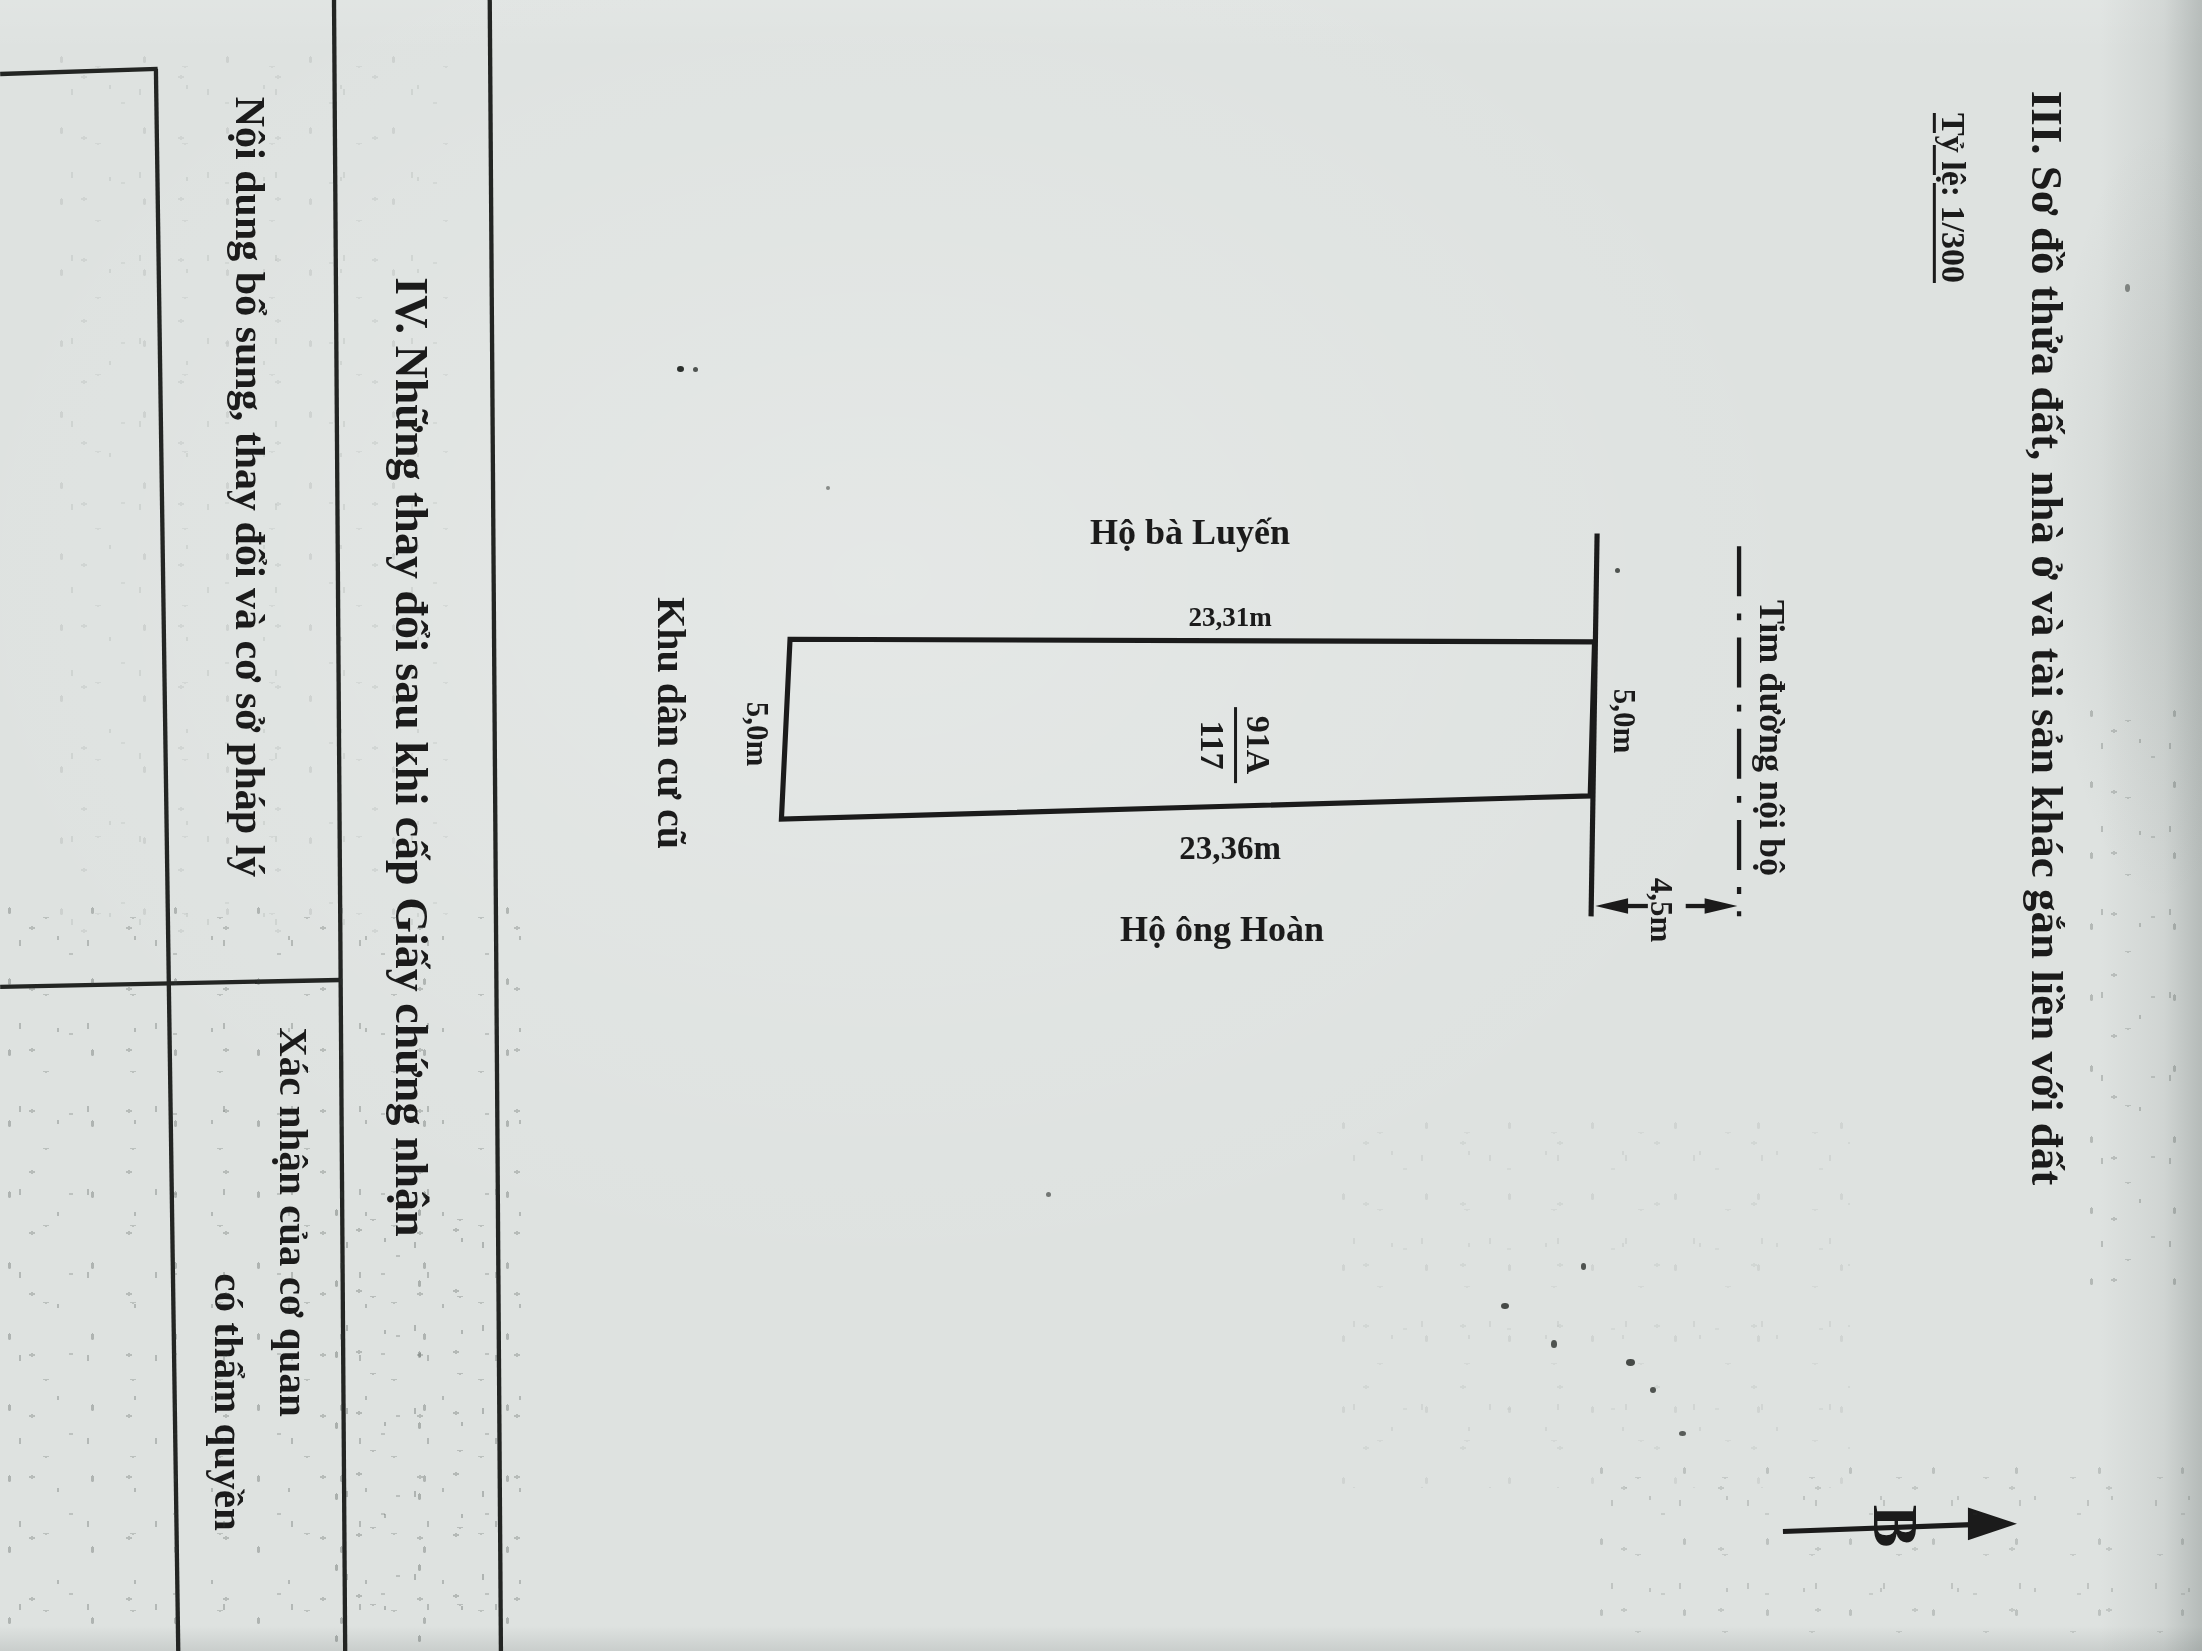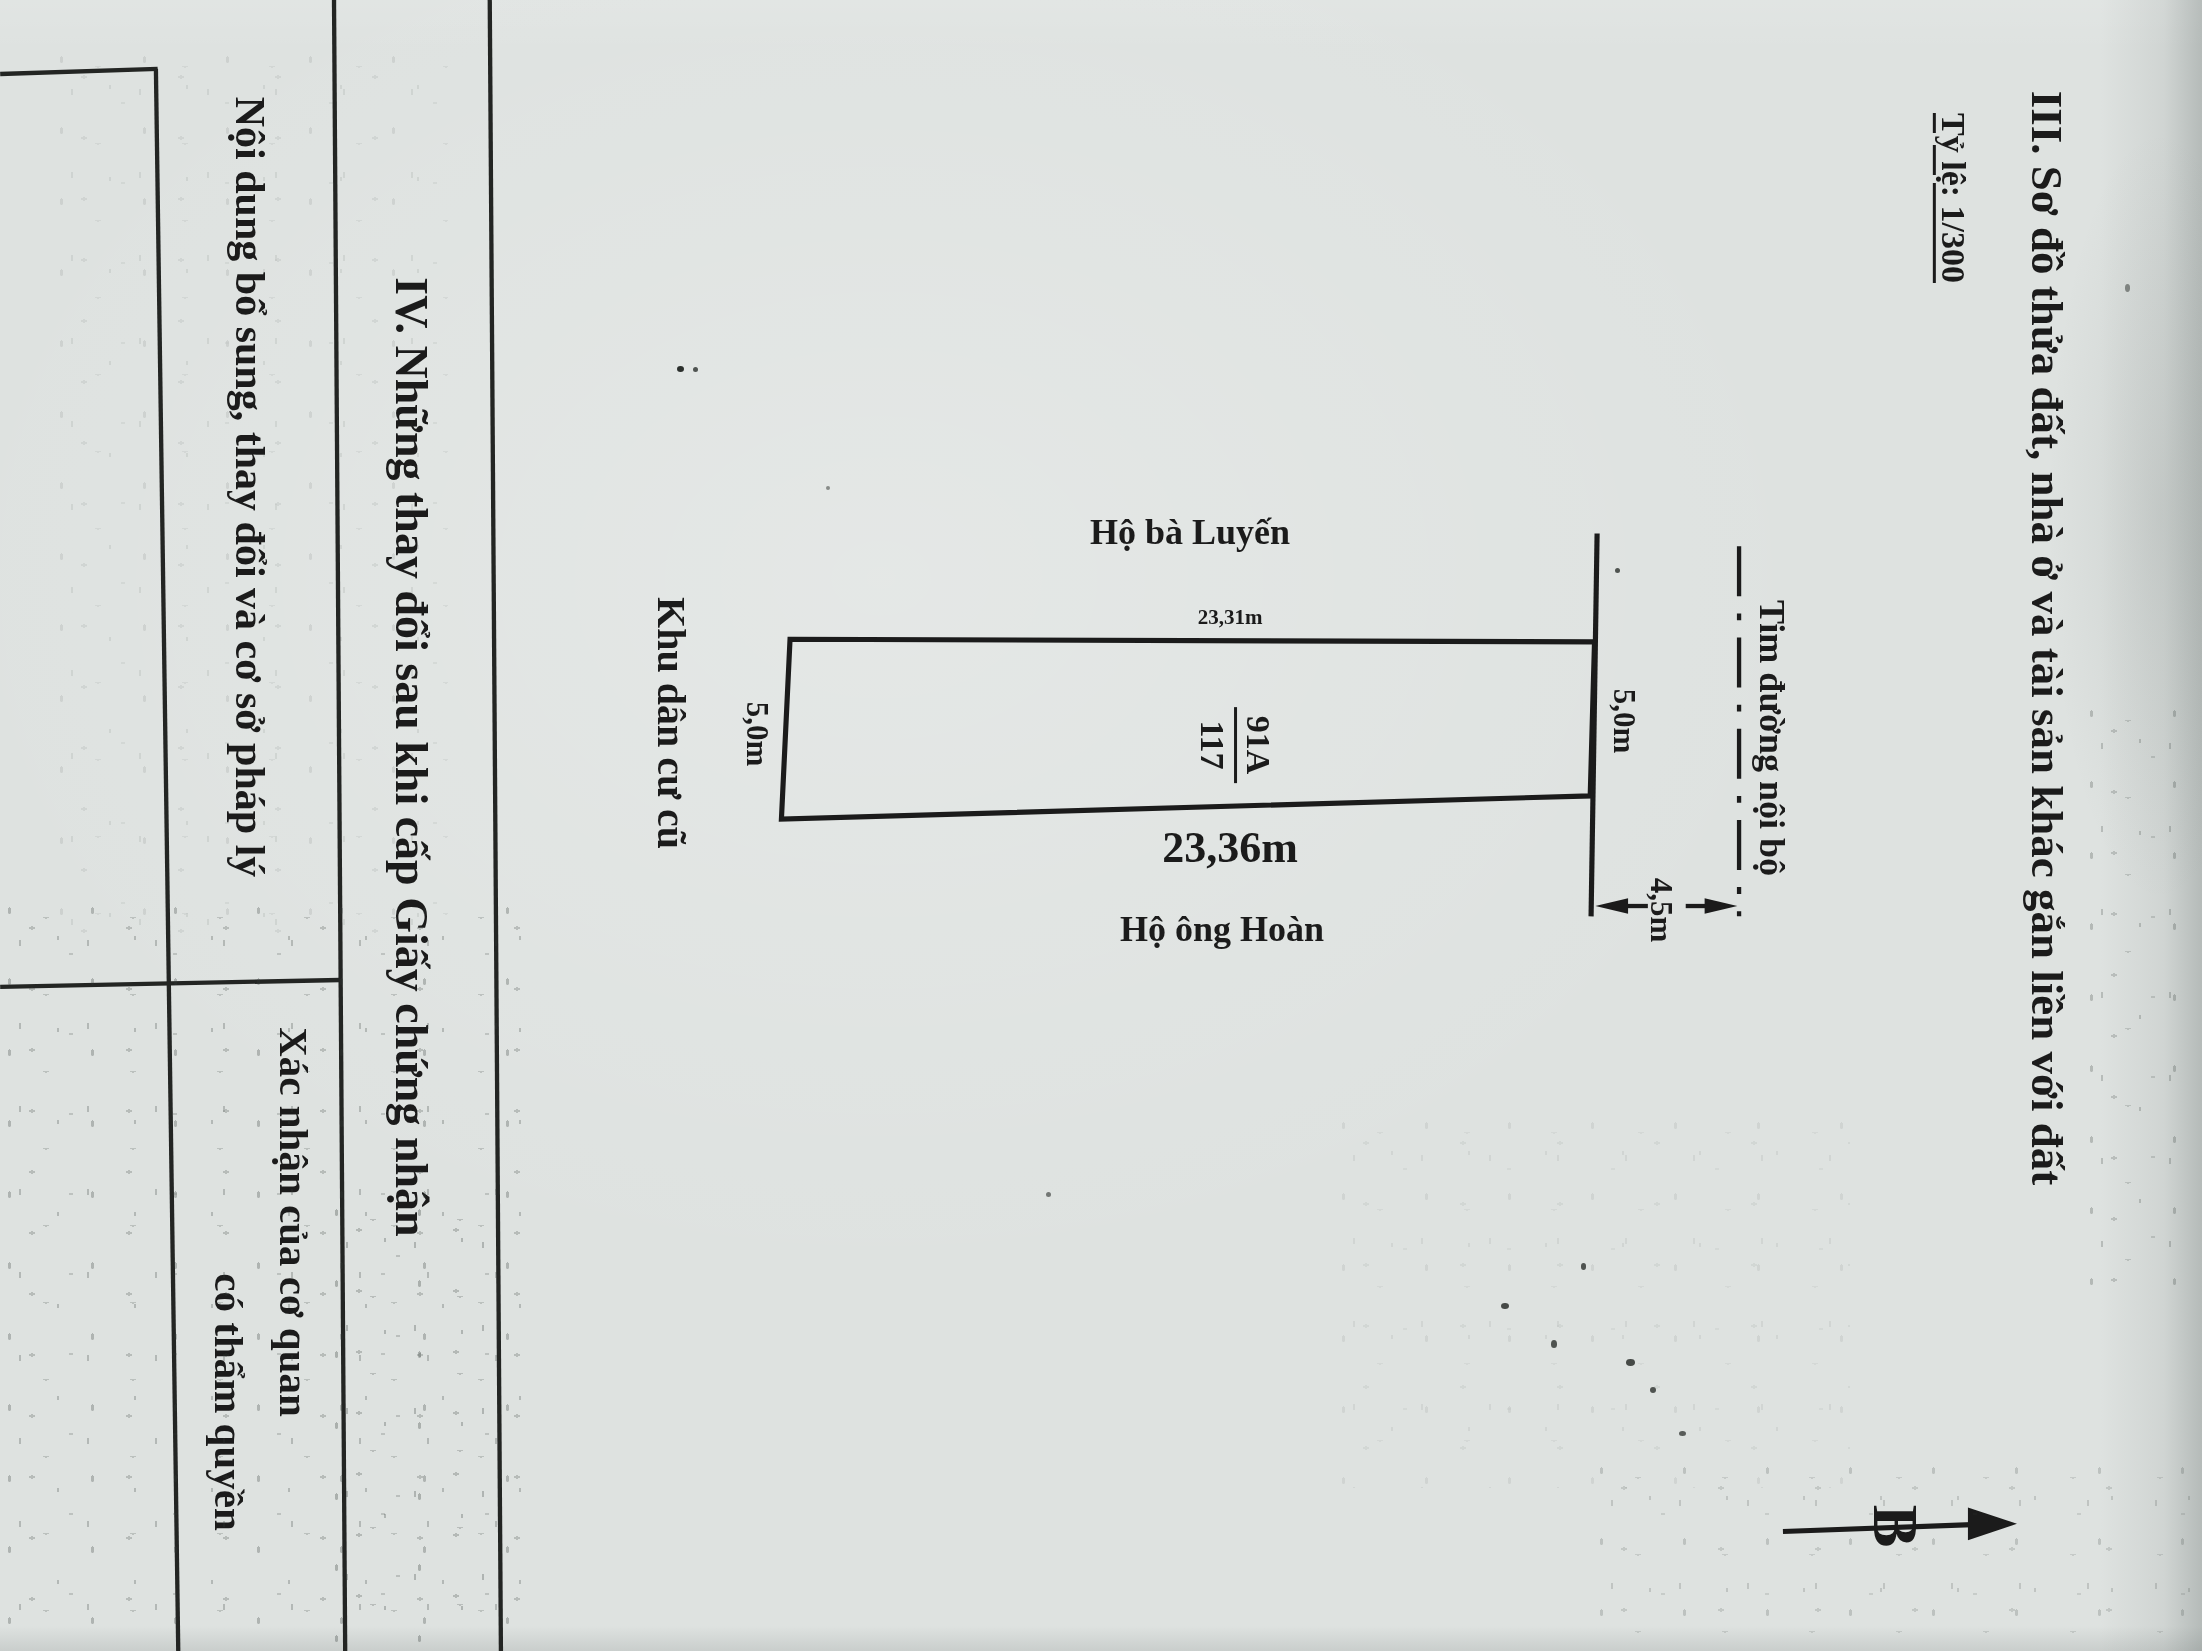--- a/index.html
+++ b/index.html
@@ -60,22 +60,22 @@
 
     <line x1="2072" y1="1780" x2="2292" y2="1772" stroke="#1b1b1b" stroke-width="6"></line>
     <polygon points="2344,1771 2287,1752 2287,1790" fill="#1b1b1b"></polygon>
   </svg>
 
   <div class="lbl rot" style="left:2046px;top:638px;font-size:45px;">III. Sơ đồ thửa đất, nhà ở và tài sản khác gắn liền với đất</div>
 
   <div class="lbl rot ul" style="left:1953px;top:198px;font-size:34px;">Tỷ lệ: 1/300</div>
 
   <div class="lbl" style="left:1190px;top:533px;font-size:36px;">Hộ bà Luyến</div>
-  <div class="lbl" style="left:1230px;top:617px;font-size:21px;">23,31m</div>
-  <div class="lbl" style="left:1230px;top:848px;font-size:44px;">23,36m</div>
+  <div class="lbl" style="left:1230px;top:617px;font-size:27px;">23,31m</div>
+  <div class="lbl" style="left:1230px;top:848px;font-size:33px;">23,36m</div>
   <div class="lbl" style="left:1222px;top:930px;font-size:36px;text-align:right;">Hộ ông Hoàn</div>
 
   <div class="lbl rot" style="left:757px;top:734px;font-size:31px;">5,0m</div>
   <div class="lbl rot" style="left:1624px;top:721px;font-size:31px;">5,0m</div>
   <div class="lbl rot" style="left:1661px;top:910px;font-size:31px;">4,5m</div>
 
   <div class="lbl rot" style="left:671px;top:723px;font-size:40px;">Khu dân cư cũ</div>
   <div class="lbl rot" style="left:1771px;top:738px;font-size:36px;">Tim đường nội bộ</div>
 
   <div class="frac" style="left:1235px;top:745px;font-size:34px;">

